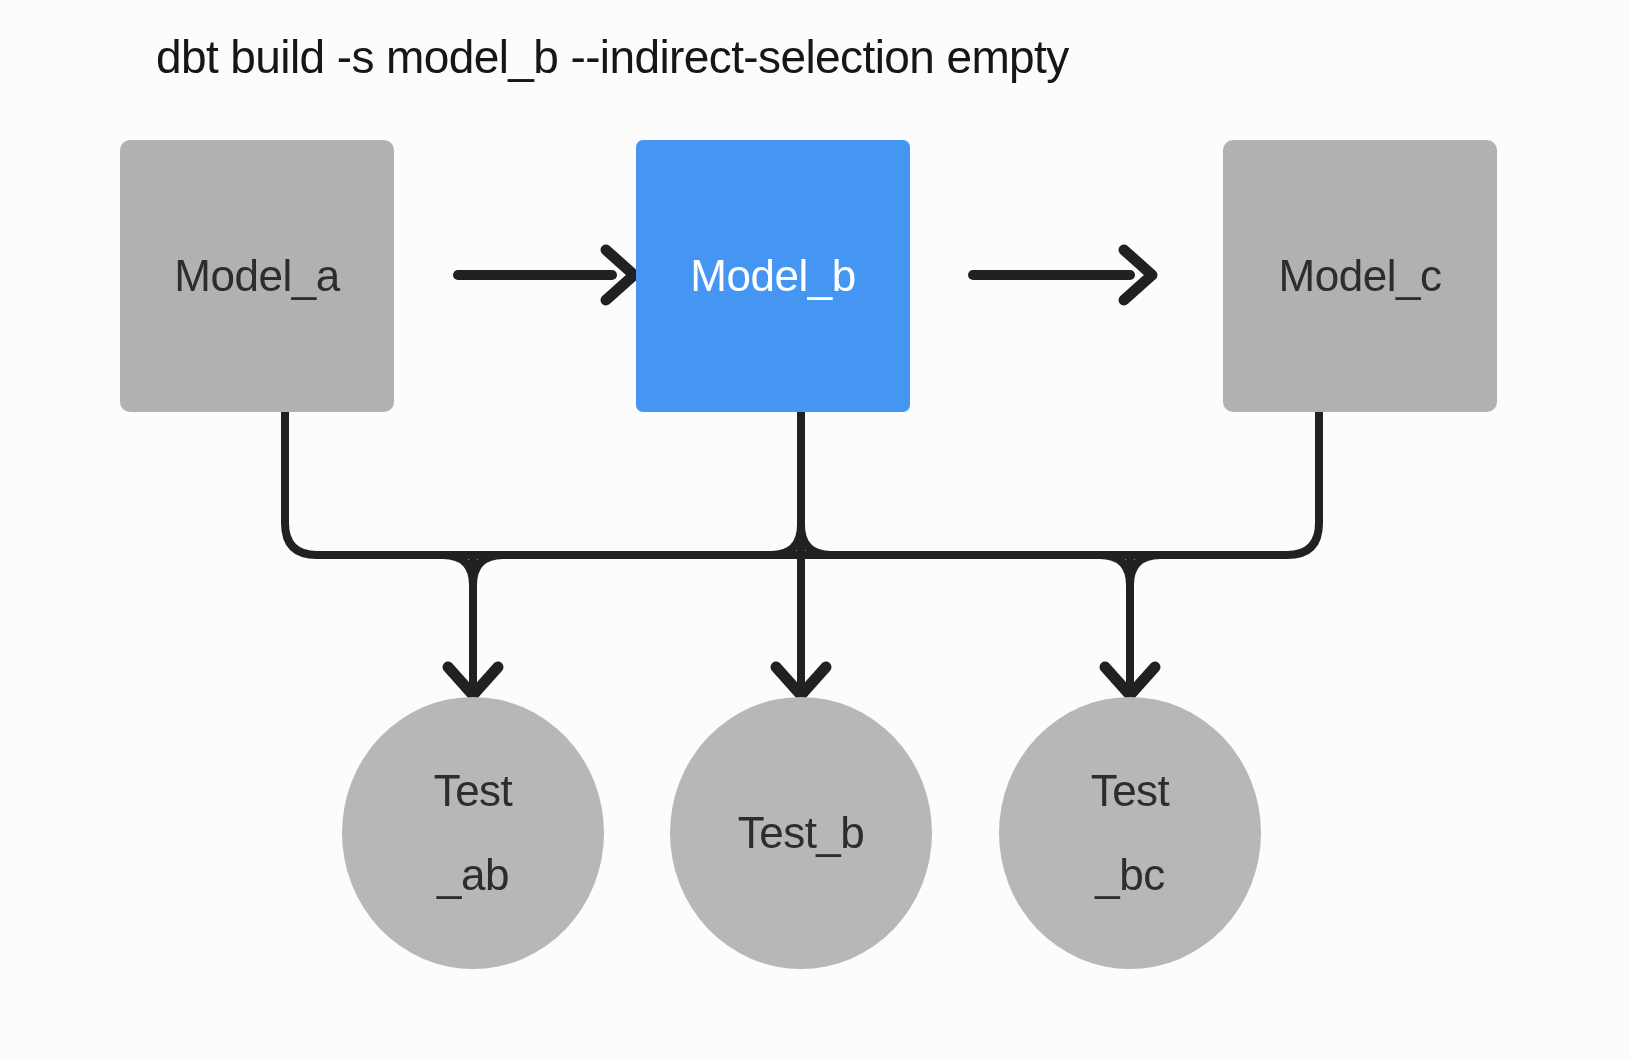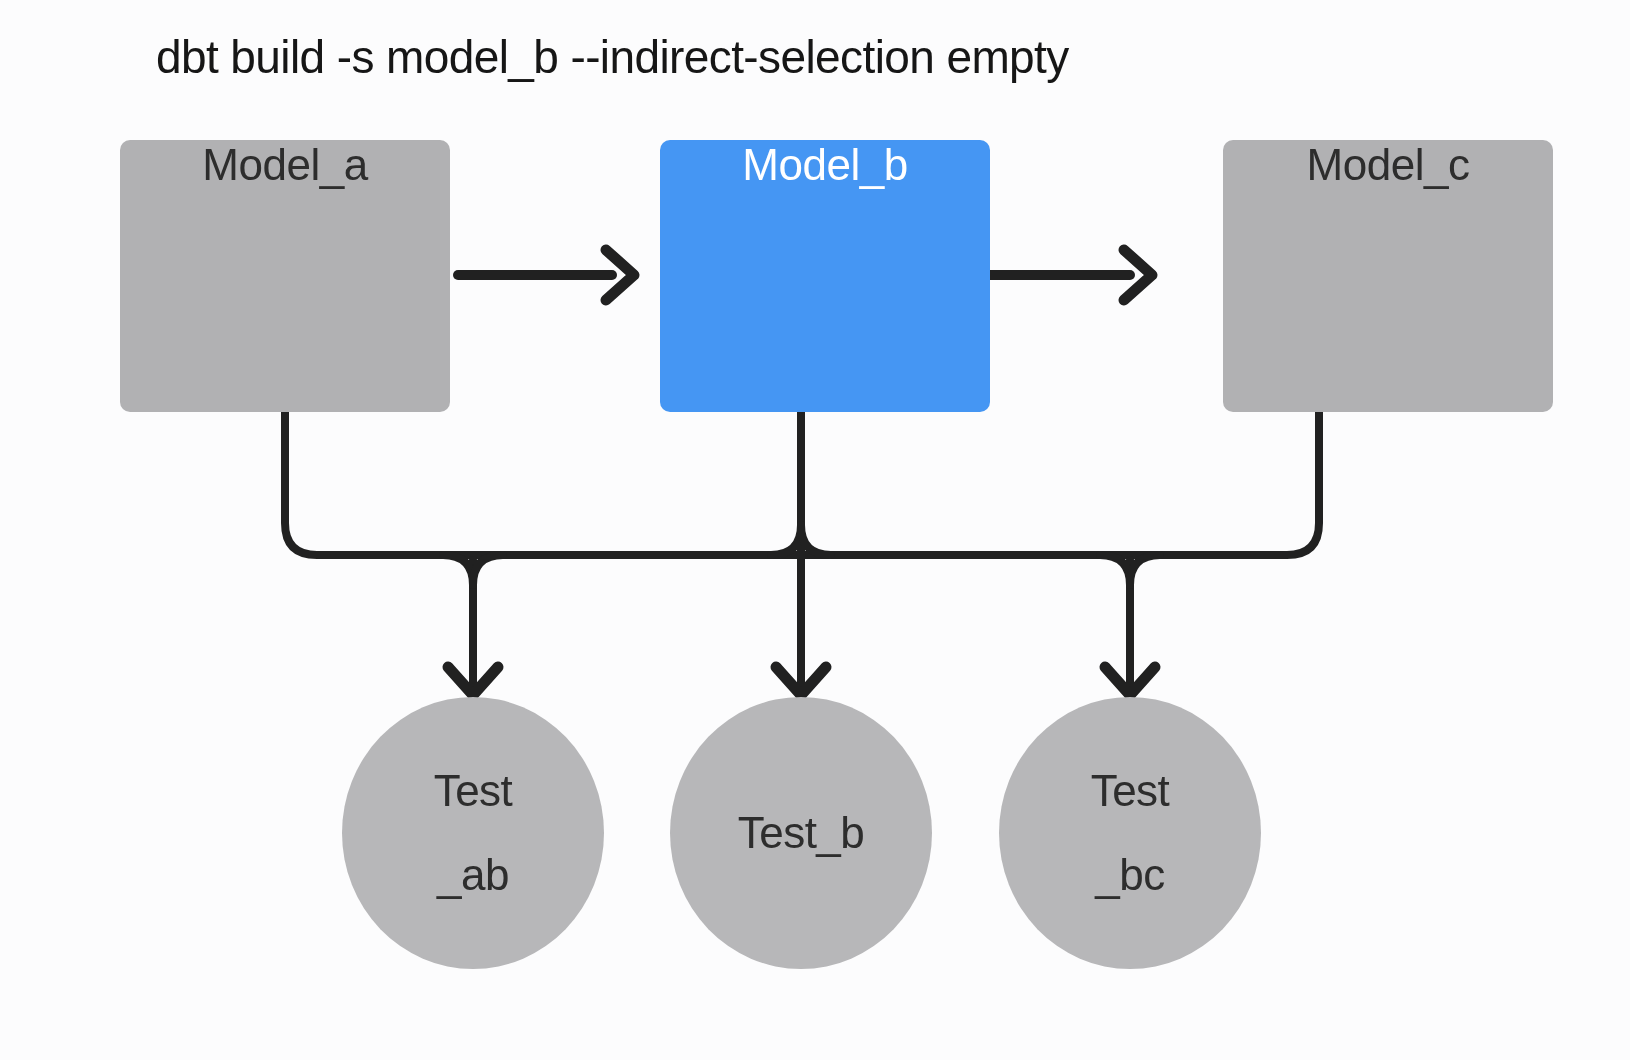--- a/index.html
+++ b/index.html
@@ -12,27 +12,27 @@
     position:absolute; left:156px; top:30px;
     font-size:46px; font-weight:500; letter-spacing:-0.6px;
     color: var(--text_title, #161616); white-space:nowrap;
   }
   .edges { position:absolute; left:0; top:0; pointer-events:none; }
   .edges path { fill:none; stroke: var(--edge, #212121); stroke-linecap:round; stroke-linejoin:round; }
   .edges .shaft { stroke-width:10px; }
   .edges .thin  { stroke-width:8px;  }
   .edges .chev  { stroke-width:11px; }
   .model {
-    position:absolute; top:140px; width:330px; height:272px;
-    border-radius:10px; display:flex; align-items:flex-start; justify-content:center;
+    position:absolute; top:140px; width:274px; height:272px;
+    border-radius:10px; display:flex; align-items:center; justify-content:center;
     font-size:44px; color: var(--text_dark, #2d2d2d); letter-spacing:-0.5px;
   }
   .model.gray { background: var(--node_gray, #b1b1b3); }
   .model.selected { background: var(--selected, #4596f3); color: var(--text_light, #ffffff); }
-  #model-a { left:120px; } #model-b { left:660px; } #model-c { left:1223px; }
+  #model-a { left:120px; } #model-b { left:636px;border-radius:7px; } #model-c { left:1223px; }
   .testcircle {
     position:absolute; top:697px; width:262px; height:272px; border-radius:50%;
     background: var(--circle_gray, #b7b7b9);
     display:flex; flex-direction:column; align-items:center; justify-content:center;
     font-size:44px; line-height:84px; color: var(--text_dark, #2d2d2d); letter-spacing:-0.5px;
     text-align:center;
   }
   #test-ab { left:342px; } #test-b { left:670px; } #test-bc { left:999px; }
   .testcircle span:empty { display:none; }
 </style>

